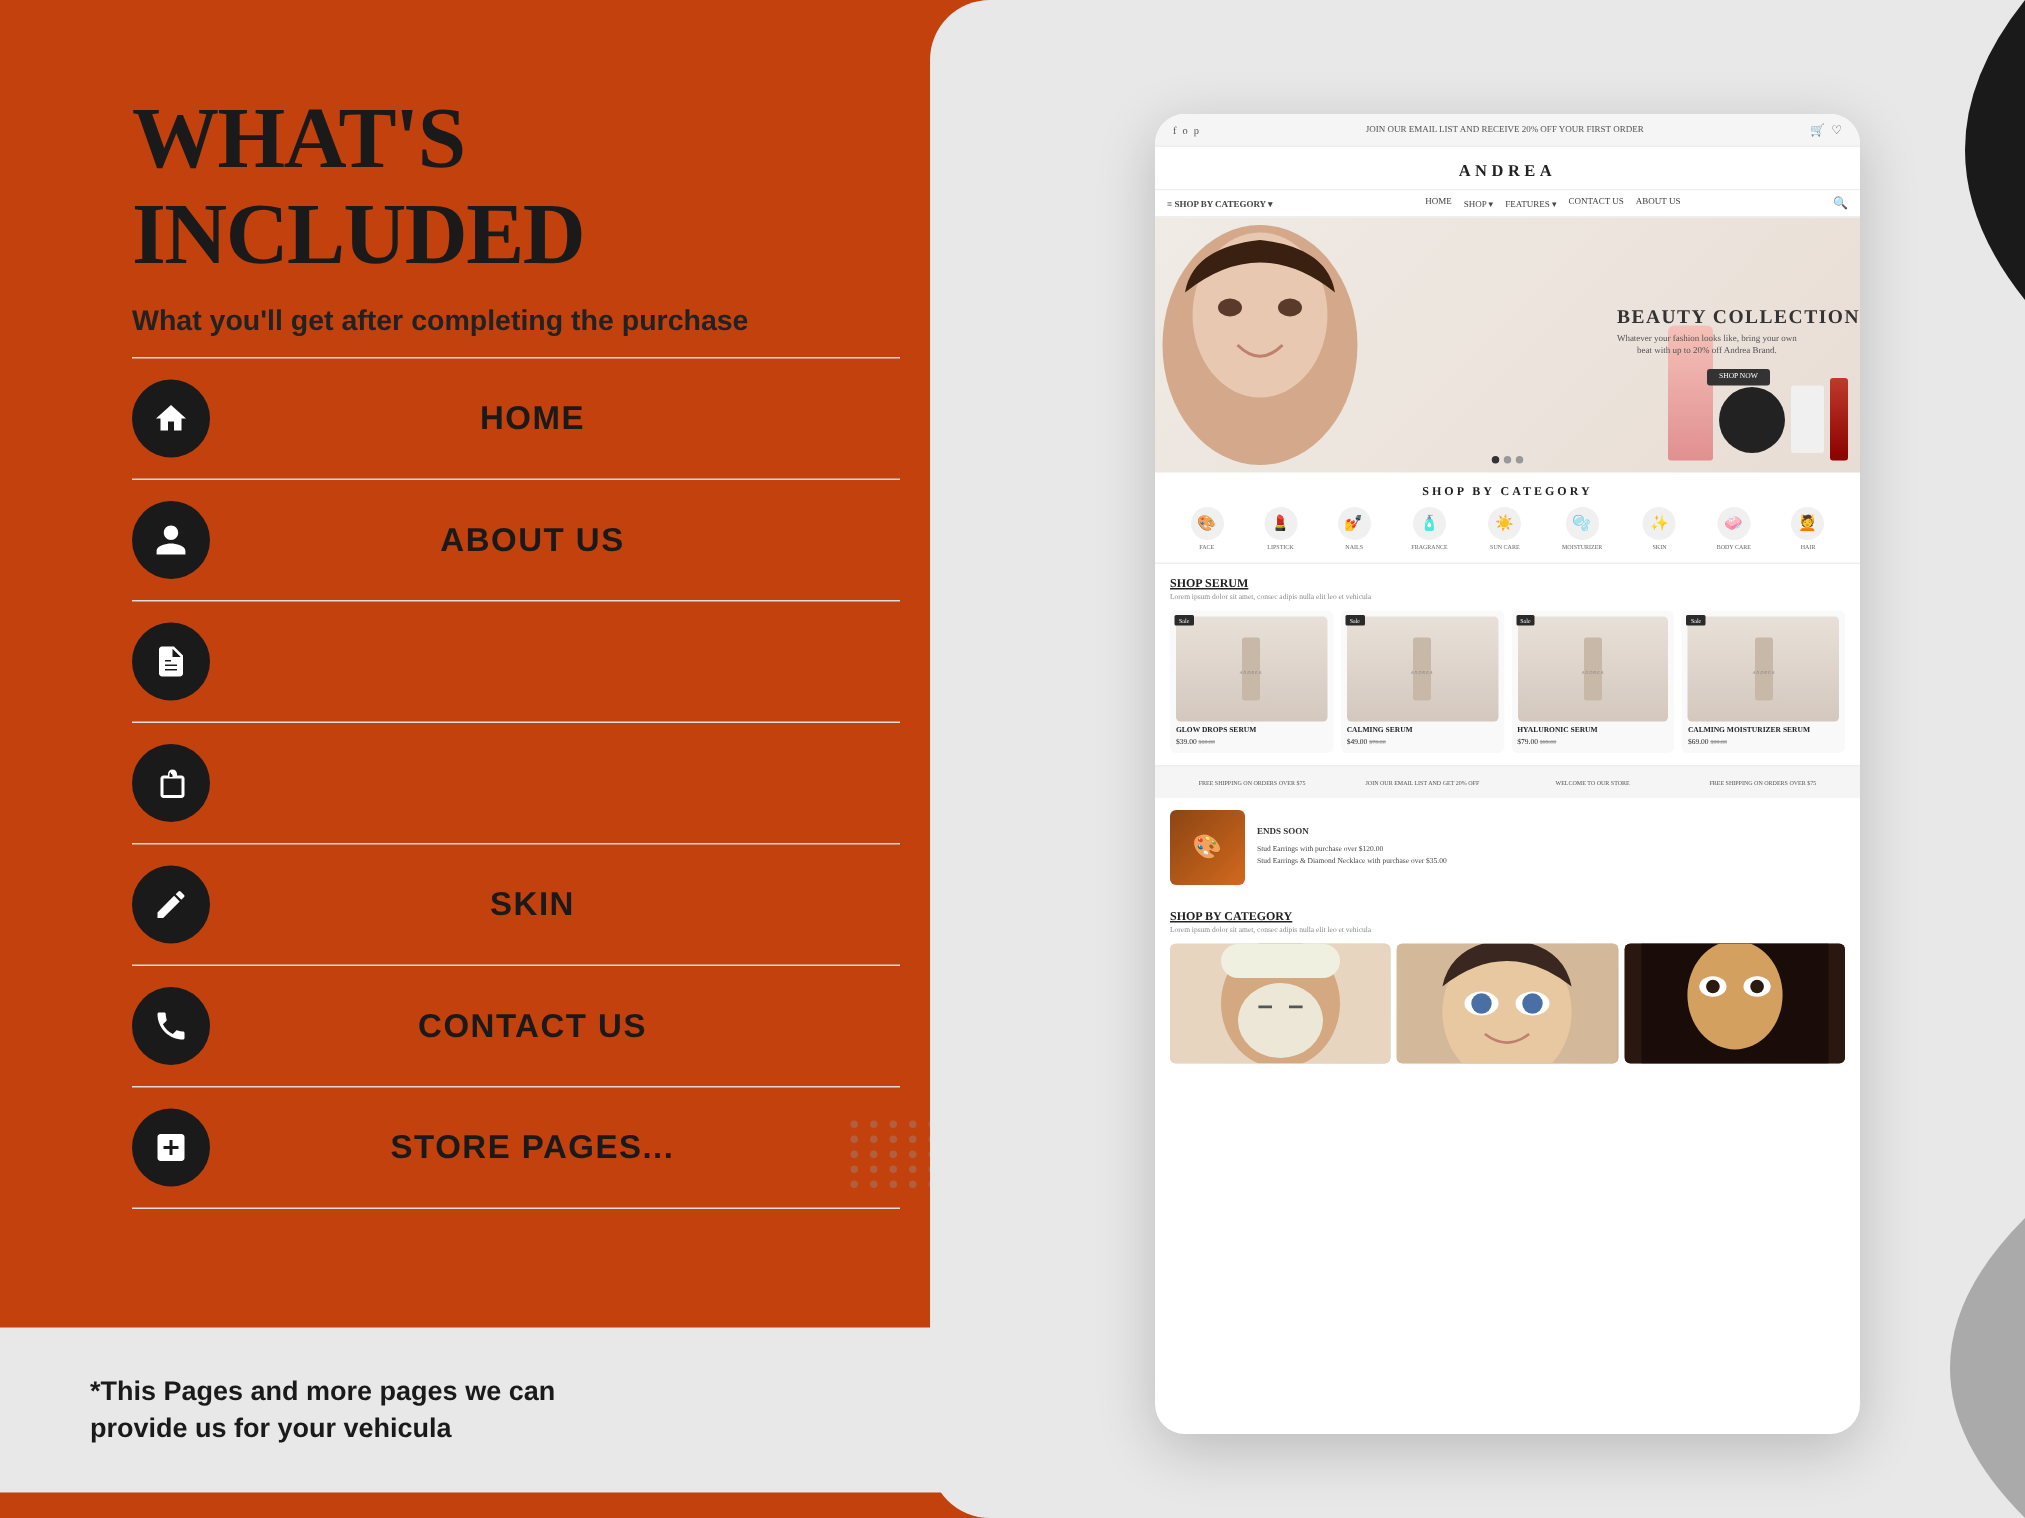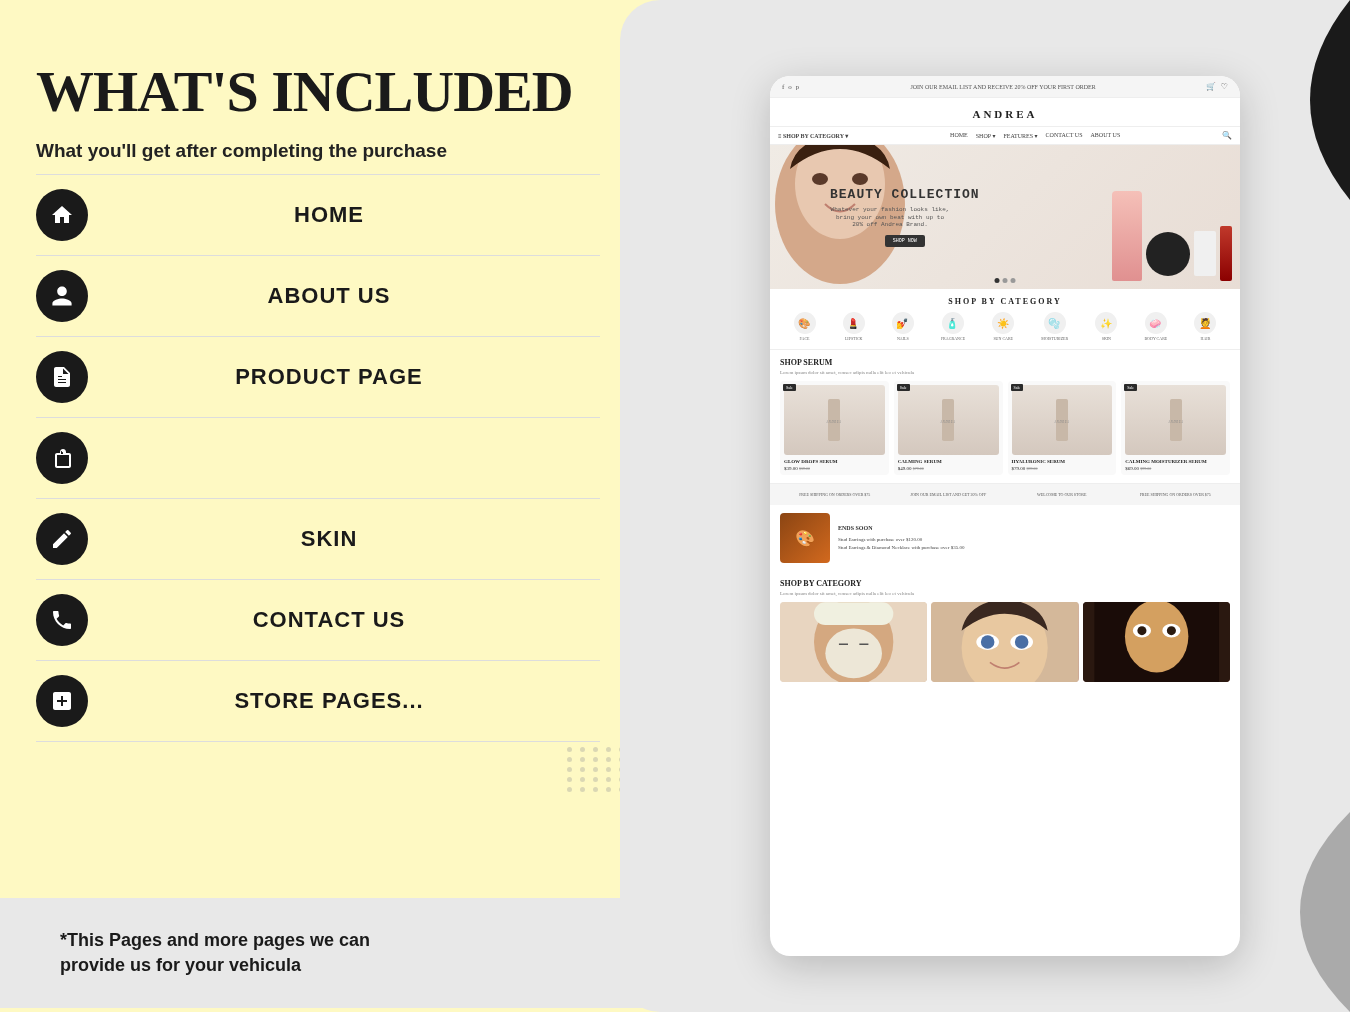--- a/index.html
+++ b/index.html
@@ -12,22 +12,22 @@
       position: relative;
     }
 
     
     .left-panel {
       position: absolute;
       left: 0;
       top: 0;
       width: 660px;
       height: 100%;
-      background: #fef9c3;
-      padding: 60px 60px 40px 36px;
+      background: #c2410c;
+      padding: 60px 60px 40px 88px;
     }
 
     .main-title {
       font-family: 'Georgia', 'Times New Roman', serif;
       font-size: 58px;
       font-weight: 900;
       color: #1a1a1a;
       letter-spacing: -1px;
       margin-bottom: 16px;
       line-height: 1.1;
@@ -81,21 +81,21 @@
       color: #1a1a1a;
       letter-spacing: 1px;
       text-align: center;
       flex: 1;
       padding-right: 60px;
     }
 
     
     .bottom-note {
       position: absolute;
-      bottom: 4px;
+      bottom: 17px;
       left: 0;
       width: 660px;
       background: #e8e8e8;
       padding: 30px 60px;
     }
 
     .dot {
       width: 5px;
       height: 5px;
       background: #999;
@@ -176,27 +176,26 @@
 
     .nav-links {
       display: flex;
       gap: 8px;
       font-size: 6px;
     }
 
     
     .tablet-hero {
       position: relative;
-      height: 144px;
+      height: 170px;
       background: linear-gradient(135deg, #f0ebe5 0%, #e8ddd5 100%);
       overflow: hidden;
       display: flex;
       align-items: center;
-      justify-content: flex-start;
-      font-family: Liberation Mono, monospace;
+      justify-content: flex-end;
     }
 
     .hero-text-block {
       text-align: center;
       z-index: 2;
     }
 
     .hero-title-text {
       font-size: 13px;
       font-weight: bold;
@@ -290,20 +289,21 @@
     
     .shop-section {
       padding: 8px 10px;
     }
 
     .shop-title {
       font-size: 8px;
       font-weight: bold;
       color: #222;
       margin-bottom: 3px;
+      text-decoration: underline;
     }
 
     .shop-desc {
       font-size: 5px;
       color: #888;
       margin-bottom: 6px;
     }
 
     .products-grid {
       display: grid;
@@ -500,21 +500,20 @@
       </div>
       <span class="menu-label">ABOUT US</span>
     </li>
 
     <li class="menu-item">
       <div class="icon-circle">
         <svg viewBox="0 0 24 24" xmlns="http://www.w3.org/2000/svg">
           <path d="M14 2H6c-1.1 0-2 .9-2 2v16c0 1.1.9 2 2 2h12c1.1 0 2-.9 2-2V8l-6-6zm-1 7V3.5L18.5 9H13zM8 14h8v1H8zm0 3h8v1H8zm0-6h4v1H8z"></path>
         </svg>
       </div>
-      <span class="menu-label">PRODUCT PAGE</span>
     </li>
 
     <li class="menu-item">
       <div class="icon-circle">
         <svg viewBox="0 0 24 24" xmlns="http://www.w3.org/2000/svg">
           <path d="M19 7h-3V6c0-1.7-1.3-3-3-3S10 4.3 10 6v1H7c-1.1 0-2 .9-2 2v11c0 1.1.9 2 2 2h12c1.1 0 2-.9 2-2V9c0-1.1-.9-2-2-2zm-7-1c.6 0 1 .4 1 1v1h-2V6c0-.6.4-1 1-1zm7 14H7V9h12v11z"></path>
         </svg>
       </div>
     </li>
 

